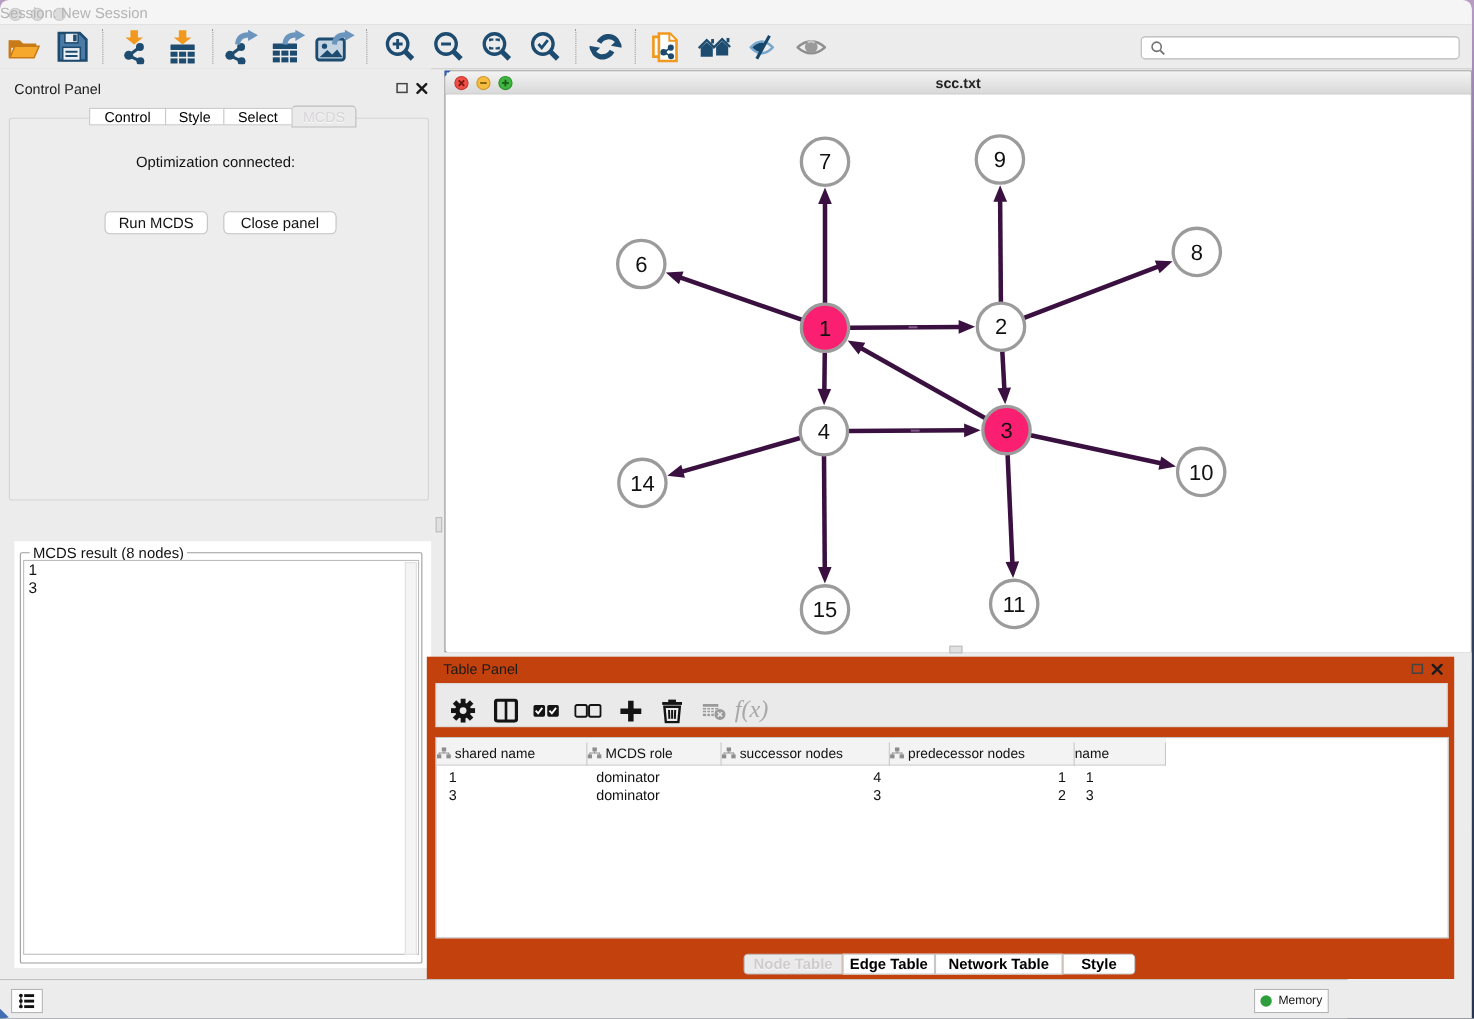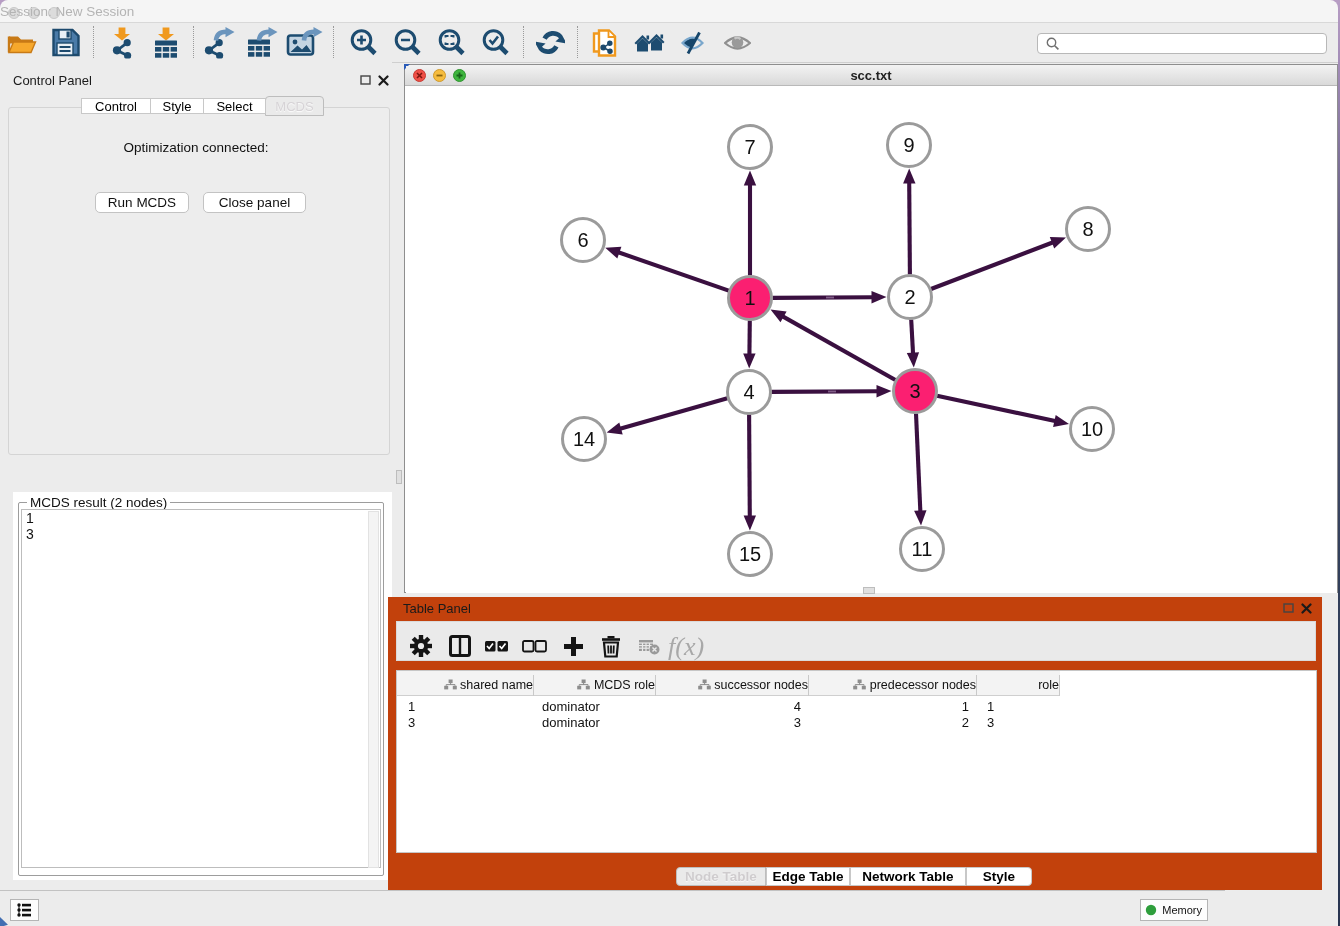--- a/index.html
+++ b/index.html
@@ -29,21 +29,21 @@
 .frame { position:absolute; left:404px; top:64px; width:934px; height:529px; background:#fff; border:1px solid #8e8e8e; }
 .frame-tb { position:absolute; left:0; top:0; width:100%; height:21px; background:linear-gradient(#f3f3f3,#d9d9d9); border-bottom:1px solid #b9b9b9; }
 .frame-title { position:absolute; width:100%; top:3px; text-align:center; font-size:13px; font-weight:bold; color:#222; }
 .light { position:absolute; top:4px; width:13px; height:13px; border-radius:50%; }
 .canvas { position:absolute; left:1px; top:21px; width:931px; height:507px; background:#fff; }
 .tp { position:absolute; left:388px; top:597px; width:934px; height:293px; background:#c2410c; }
 .tp-title { position:absolute; left:15px; top:4px; font-size:13px; color:#1a1a1a; }
 .tp-toolbar { position:absolute; left:8px; top:24px; width:920px; height:40px; background:#eaeaea; border:1px solid #dadada; }
 .tablewrap { position:absolute; left:8px; top:73px; width:921px; height:183px; background:#fff; border:1px solid #c6c6c6; }
 .thead { position:absolute; background:#f3f3f3; border-bottom:1px solid #cfcfcf; font-size:13px; color:#111; }
-.thcell { position:absolute; top:4px; height:21px; line-height:21px; border-right:1px solid #c9c9c9; text-align:right; font-size:12.5px; color:#111; }
+.thcell { position:absolute; top:4px; height:21px; line-height:21px; border-right:1px solid #c9c9c9; text-align:left; font-size:12.5px; color:#111; }
 .trow { position:absolute; font-size:13px; color:#111; height:16px; line-height:16px;}
 .tp-tabs { position:absolute; left:0; width:100%; }
 .btab { position:absolute; top:0; height:19px; background:#fff; border:1px solid #c8c8c8; font-size:13.5px; font-weight:bold; text-align:center; line-height:18px; }
 .status { position:absolute; left:0; top:890px; width:1225px; height:36px; background:#ececec; border-top:1px solid #c2c2c2;padding-left:37px; }
 .listbtn { position:absolute; left:10px; top:8px; width:29px; height:22px; background:#fdfdfd; border:1px solid #b5b5b5; }
 .membtn { position:absolute; right:17px; top:8px; width:68px; height:22px; background:#fdfdfd; border:1px solid #b5b5b5; font-size:11px; line-height:20px; text-align:right; padding-right:5px; color:#111;}
 </style>
 </head>
 <body>
 <div class="win"></div>
@@ -209,21 +209,21 @@
   <div class="panel-body"></div>
   <div class="tab tabsel" style="left:265px; width:59px; top:34px; height:20px; line-height:20px;">MCDS</div>
   <div class="tab" style="left:81px; width:70px;">Control</div>
   <div class="tab" style="left:150px; width:54px;">Style</div>
   <div class="tab" style="left:203px; width:63px;">Select</div>
   <div class="optlabel">Optimization connected:</div>
   <div class="btn" style="left:95px; width:94px;">Run MCDS</div>
   <div class="btn" style="left:203px; width:103px;">Close panel</div>
   <div class="resultpane">
     <div class="fieldset">
-        <div class="fieldlabel">MCDS result (2 nodes)</div>
+        <div class="fieldlabel">MCDS result (8 nodes)</div>
       <div style="position:absolute;left:2px;top:6px;right:2px;bottom:7px;border:1px solid #bdbdbd;"></div>
       <div class="resulttext">1<br>3</div>
       <div class="vscroll"></div>
     </div>
   </div>
 </div>
 <div class="frame">
     <svg style="position:absolute;left:-1px;top:-1px;z-index:5" width="6" height="6" viewBox="0 0 6 6">
       <path d="M0 0 H6 L4 2 H2 V4 L0 6 Z" fill="#2a5bb8"></path>
     </svg>
@@ -351,21 +351,21 @@
             <line x1="1" y1="8.6" x2="15" y2="8.6"></line>
             <line x1="1" y1="11.2" x2="15" y2="11.2"></line>
             <line x1="4.5" y1="6" x2="4.5" y2="14"></line>
             <line x1="8" y1="6" x2="8" y2="14"></line>
             <line x1="11.5" y1="6" x2="11.5" y2="14"></line>
           </g>
           <circle cx="16.5" cy="12.5" r="5"></circle>
           <path d="M14.5 10.5 l4 4 M18.5 10.5 l-4 4" stroke="#eaeaea" stroke-width="1.4"></path>
         </g>
       </svg>
-      <div style="position:absolute;left:271px;top:10px;font-family:'Liberation Serif',serif;font-style:italic;font-size:26px;color:#a8a8a8;">f(x)</div>
+      <div style="position:absolute;left:271px;top:10px;font-family:'Liberation Serif',serif;font-style:italic;font-size:22px;color:#a8a8a8;">f(x)</div>
     </div>
   <div class="tablewrap">
     <div class="thead" style="left:0; top:0; width:663px; height:25px;"></div>
     <div class="thcell" style="left:0px;width:137px;"><svg width="13" height="11" viewBox="0 0 13 11" style="vertical-align:-1px">
           <g fill="#8d8d8d">
             <rect x="4.6" y="0.5" width="4" height="3.6"></rect>
             <rect x="0.2" y="6.8" width="4" height="3.6"></rect>
             <rect x="8.8" y="6.8" width="4" height="3.6"></rect>
             <path d="M6.6 4 v2 M2.2 6.8 v-1.2 h8.8 v1.2" stroke="#8d8d8d" fill="none" stroke-width="1"></path>
           </g>
@@ -387,21 +387,21 @@
           </g>
         </svg> successor nodes</div>
       <div class="thcell" style="left:412px;width:168px;"><svg width="13" height="11" viewBox="0 0 13 11" style="vertical-align:-1px">
           <g fill="#8d8d8d">
             <rect x="4.6" y="0.5" width="4" height="3.6"></rect>
             <rect x="0.2" y="6.8" width="4" height="3.6"></rect>
             <rect x="8.8" y="6.8" width="4" height="3.6"></rect>
             <path d="M6.6 4 v2 M2.2 6.8 v-1.2 h8.8 v1.2" stroke="#8d8d8d" fill="none" stroke-width="1"></path>
           </g>
         </svg> predecessor nodes</div>
-      <div class="thcell" style="left:580px;width:83px;">role</div>
+      <div class="thcell" style="left:580px;width:83px;">name</div>
     <div class="trow" style="left:11px;top:28px;">1</div>
       <div class="trow" style="left:145px;top:28px;">dominator</div>
       <div class="trow" style="left:364px;top:28px;width:40px;text-align:right;">4</div>
       <div class="trow" style="left:532px;top:28px;width:40px;text-align:right;">1</div>
       <div class="trow" style="left:590px;top:28px;">1</div>
       <div class="trow" style="left:11px;top:44px;">3</div>
       <div class="trow" style="left:145px;top:44px;">dominator</div>
       <div class="trow" style="left:364px;top:44px;width:40px;text-align:right;">3</div>
       <div class="trow" style="left:532px;top:44px;width:40px;text-align:right;">2</div>
       <div class="trow" style="left:590px;top:44px;">3</div>

